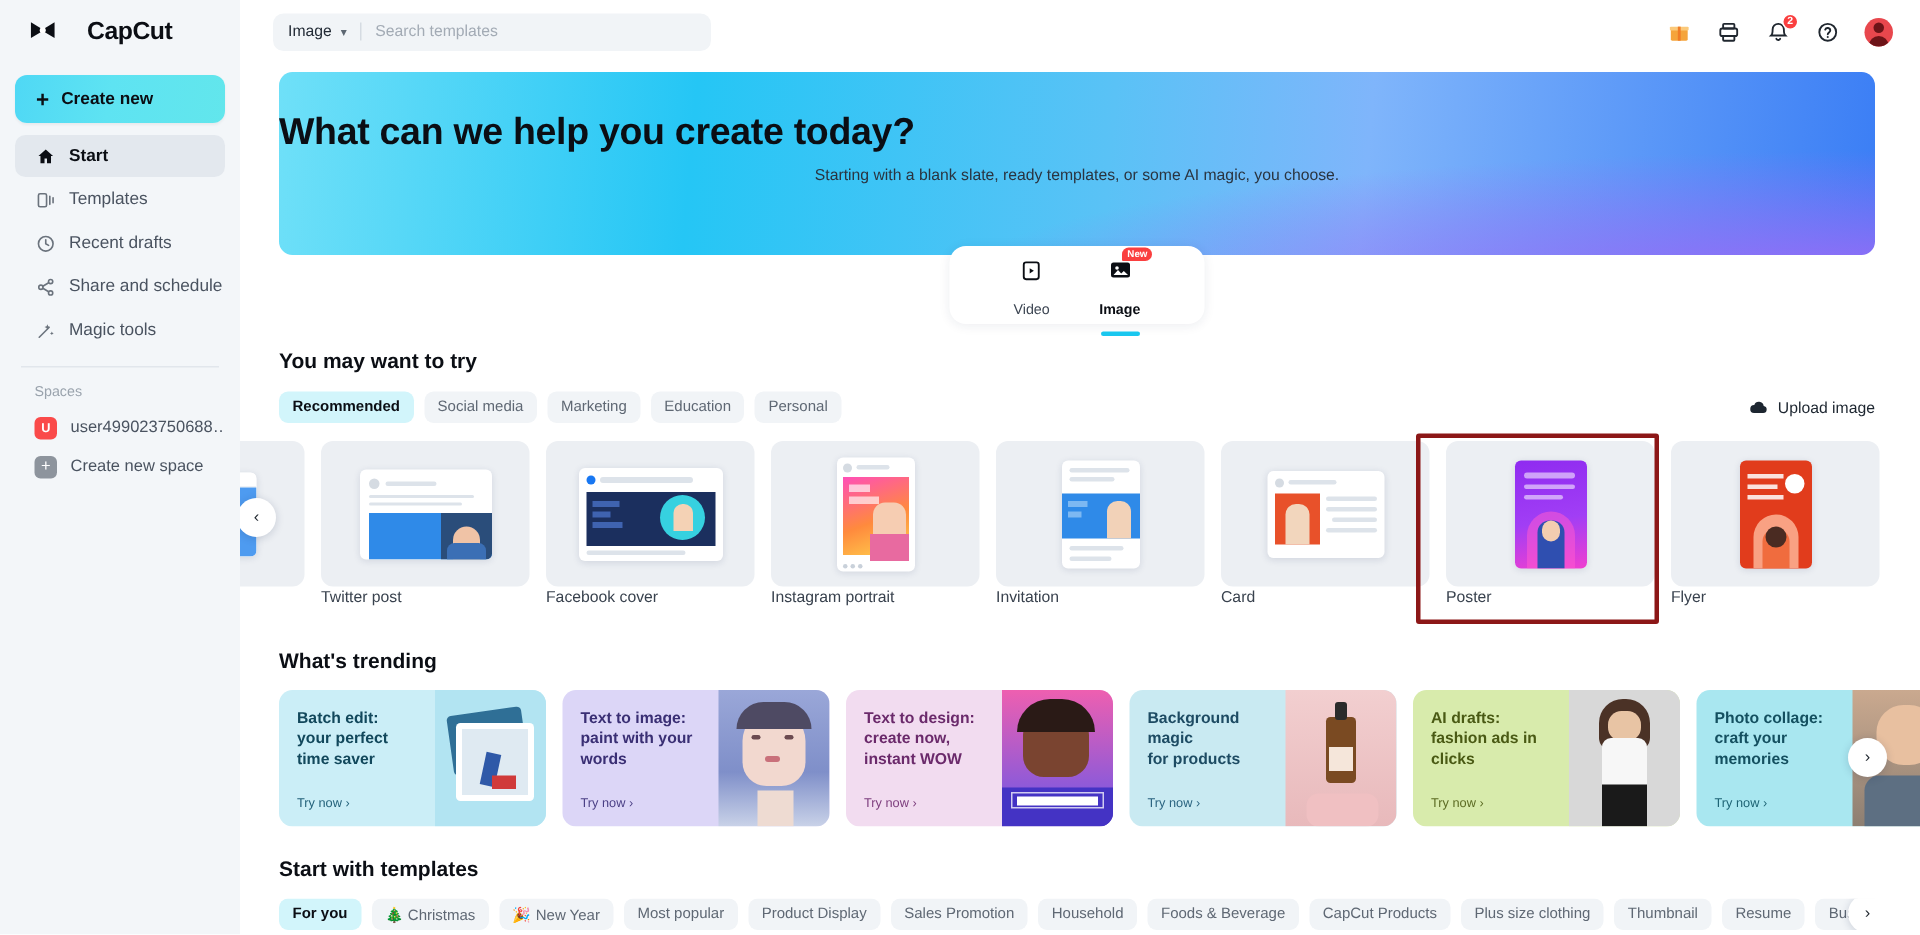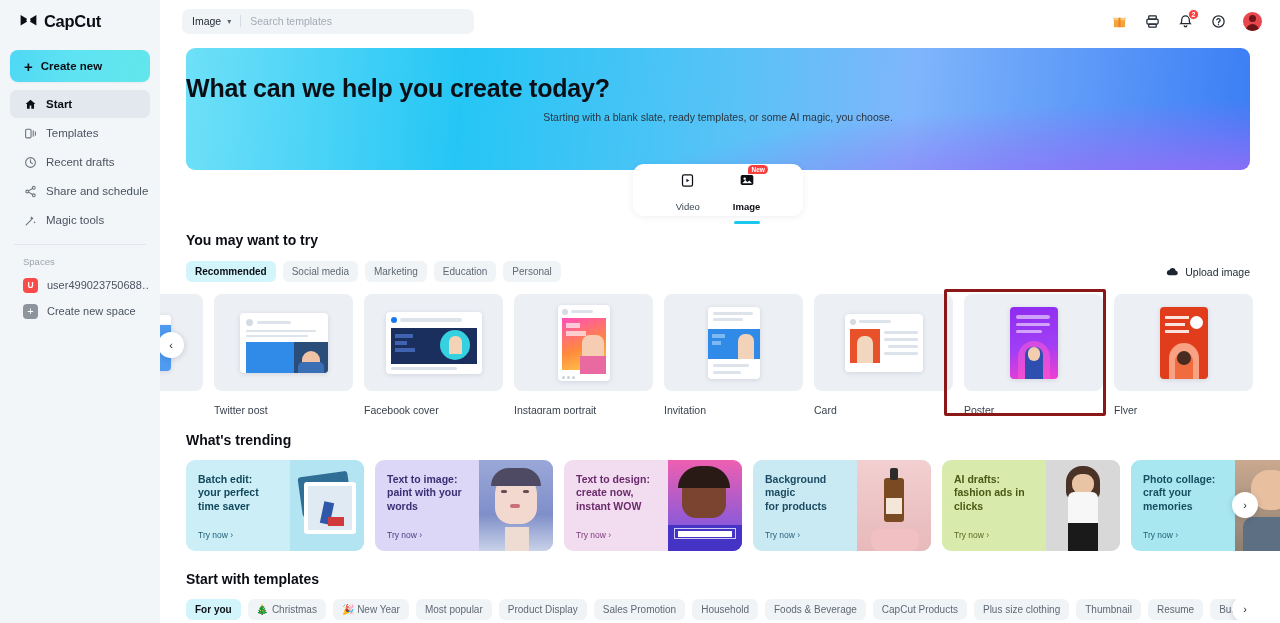--- a/index.html
+++ b/index.html
@@ -12,21 +12,21 @@
   }
   .app { display: flex; width: 1280px; height: 623px; }
 
   
   .sidebar {
     width: 160px; height: 623px; flex: 0 0 160px;
     background: #f3f6f9;
     padding: 0 10px;
     position: relative;
   }
-  .brand { display: flex; align-items: center; gap: 5px; height: 42px; padding-left: 8px; }
+  .brand { display: flex; align-items: center; gap: 19px; height: 42px; padding-left: 8px; }
   .brand-logo { width: 21px; height: 16px; }
   .brand-name { font-size: 16.5px; font-weight: 700; letter-spacing: -.3px; color: #0b0e14; }
 
   .create-new {
     margin-top: 8px; height: 32px; border-radius: 8px;
     background: linear-gradient(100deg, #4fd8f5 0%, #5ee3f2 45%, #62e6ec 100%);
     display: flex; align-items: center; gap: 8px; padding-left: 14px;
     cursor: pointer;
     box-shadow: 0 1px 2px rgba(0,0,0,.05);
   }
@@ -129,21 +129,21 @@
 
   
   .cards-wrap { position: relative; margin-top: 12px; height: 120px; }
   .cards-clip { position: absolute; left: -36px; right: -30px; top: 0; height: 120px; overflow: hidden; }
   .cards { display: flex; gap: 11px; padding-left: 0; }
   .card-col { flex: 0 0 139px; }
   .card-thumb {
     height: 97px; border-radius: 8px; background: #eceff3;
     display: flex; align-items: center; justify-content: center; cursor: pointer;
   }
-  .card-label { margin-top: 13px; font-size: 10.5px; color: #3a4插; color:#39424e; }
+  .card-label { margin-top: 1px; font-size: 10.5px; color: #3a4插; color:#39424e; }
 
   .sel-box {
     position: absolute; border: 3px solid #8c1717; border-radius: 2px; pointer-events: none; z-index: 5;
   }
   .carousel-arrow {
     position: absolute; width: 26px; height: 26px; border-radius: 50%; background: #fff;
     box-shadow: 0 1px 6px rgba(20,40,80,.18); display: flex; align-items: center; justify-content: center;
     font-size: 11px; color: #20272f; cursor: pointer; z-index: 6;
   }
 

